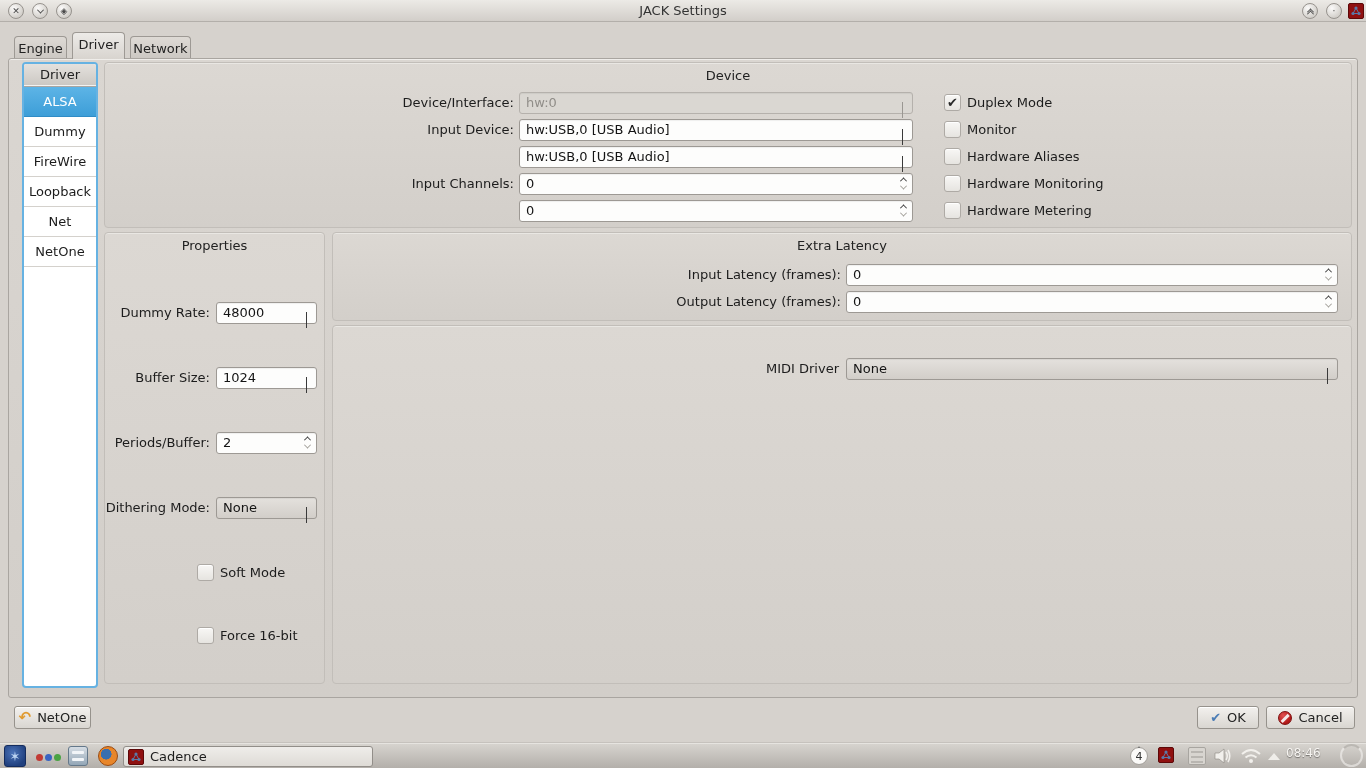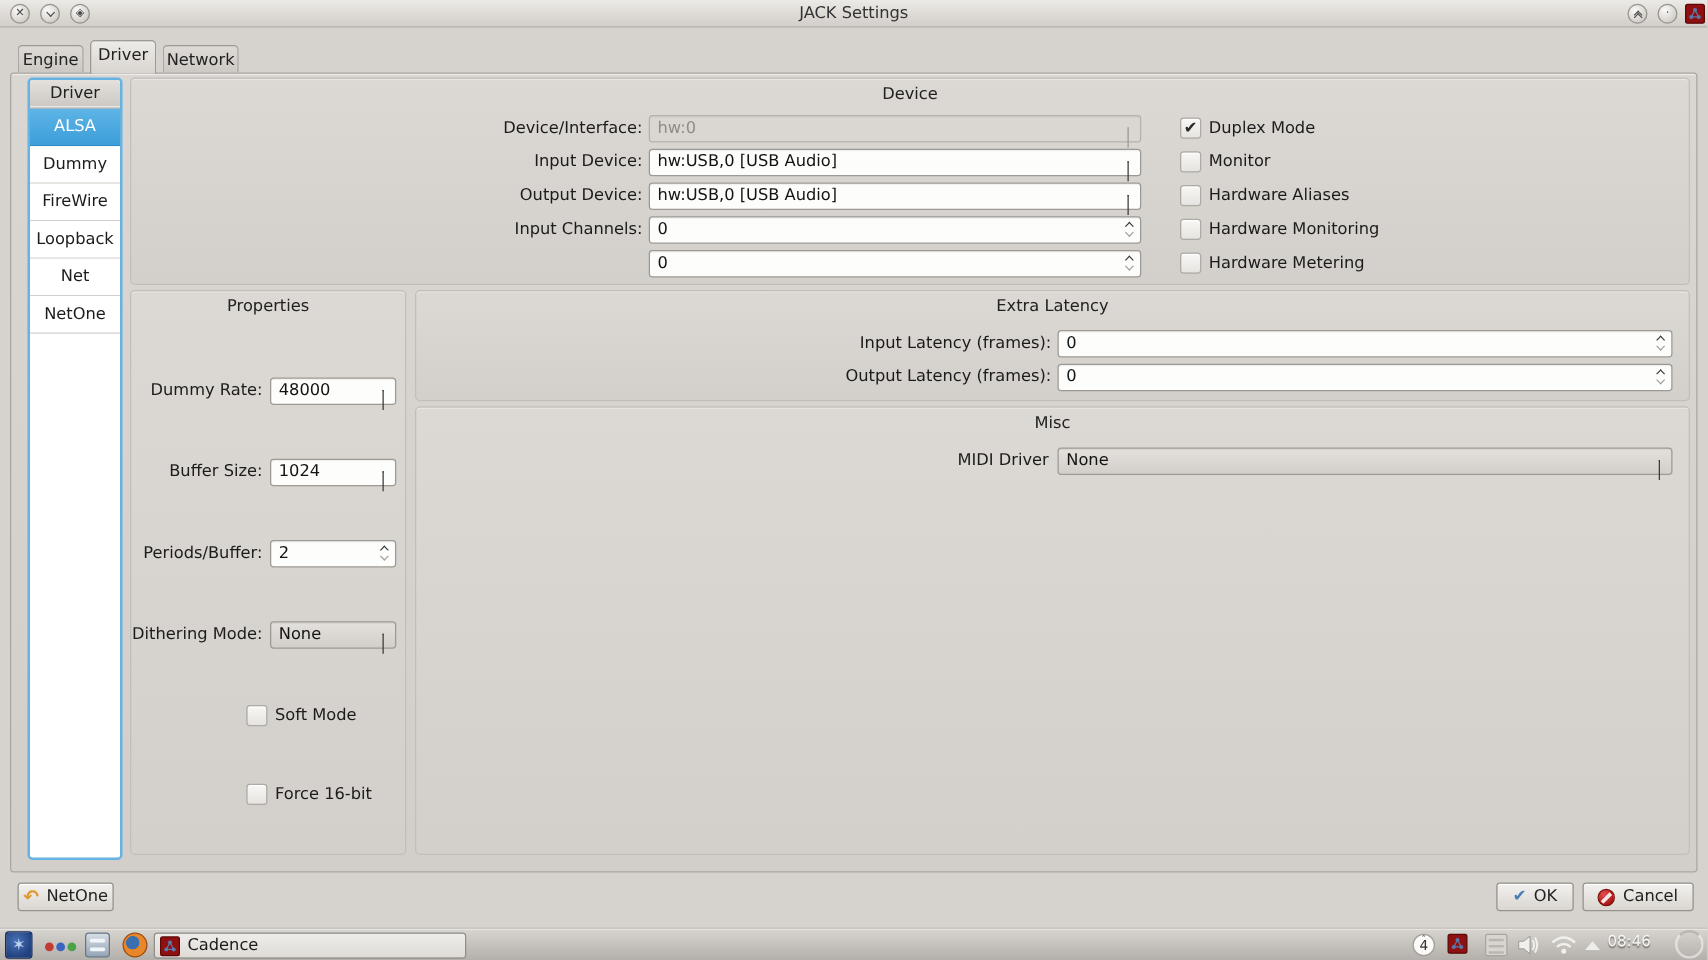--- a/index.html
+++ b/index.html
@@ -166,21 +166,20 @@
     <span>hw:0</span>
     <span class="cchv"><span class="chv dn"></span></span>
   </div>
 
   <div class="flabel" style="left:200px; width:209px; top:56px;">Input Device:</div>
   <div class="combo" style="left:414px; top:56px; width:394px;">
     <span>hw:USB,0 [USB Audio]</span>
     <span class="cchv"><span class="chv dn"></span></span>
   </div>
 
-  <div class="flabel" style="left:200px; width:209px; top:83px;">Output Device:</div>
   <div class="combo" style="left:414px; top:83px; width:394px;">
     <span>hw:USB,0 [USB Audio]</span>
     <span class="cchv"><span class="chv dn"></span></span>
   </div>
 
   <div class="flabel" style="left:200px; width:209px; top:110px;">Input Channels:</div>
   <div class="spin" style="left:414px; top:110px; width:394px;">
     <span>0</span>
     <span class="arrows">
         <span class="chv up"></span>
@@ -280,21 +279,20 @@
   <div class="spin" style="left:513px; top:58px; width:492px;">
     <span>0</span>
     <span class="arrows">
         <span class="chv up"></span>
         <span class="chv dn"></span>
       </span>
   </div>
 </div>
 
 <div class="group" style="left:332px; top:325px; width:1020px; height:359px;">
-  <div class="gtitle">Misc</div>
 
   <div class="flabel" style="left:300px; width:206px; top:32px;">MIDI Driver</div>
   <div class="combo buttonlike" style="left:513px; top:32px; width:492px;">
     <span>None</span>
     <span class="cchv"><span class="chv dn"></span></span>
   </div>
 </div>
 
 <div class="pbtn" style="left:14px; width:77px;">
   <span class="ico-undo">↶</span>

